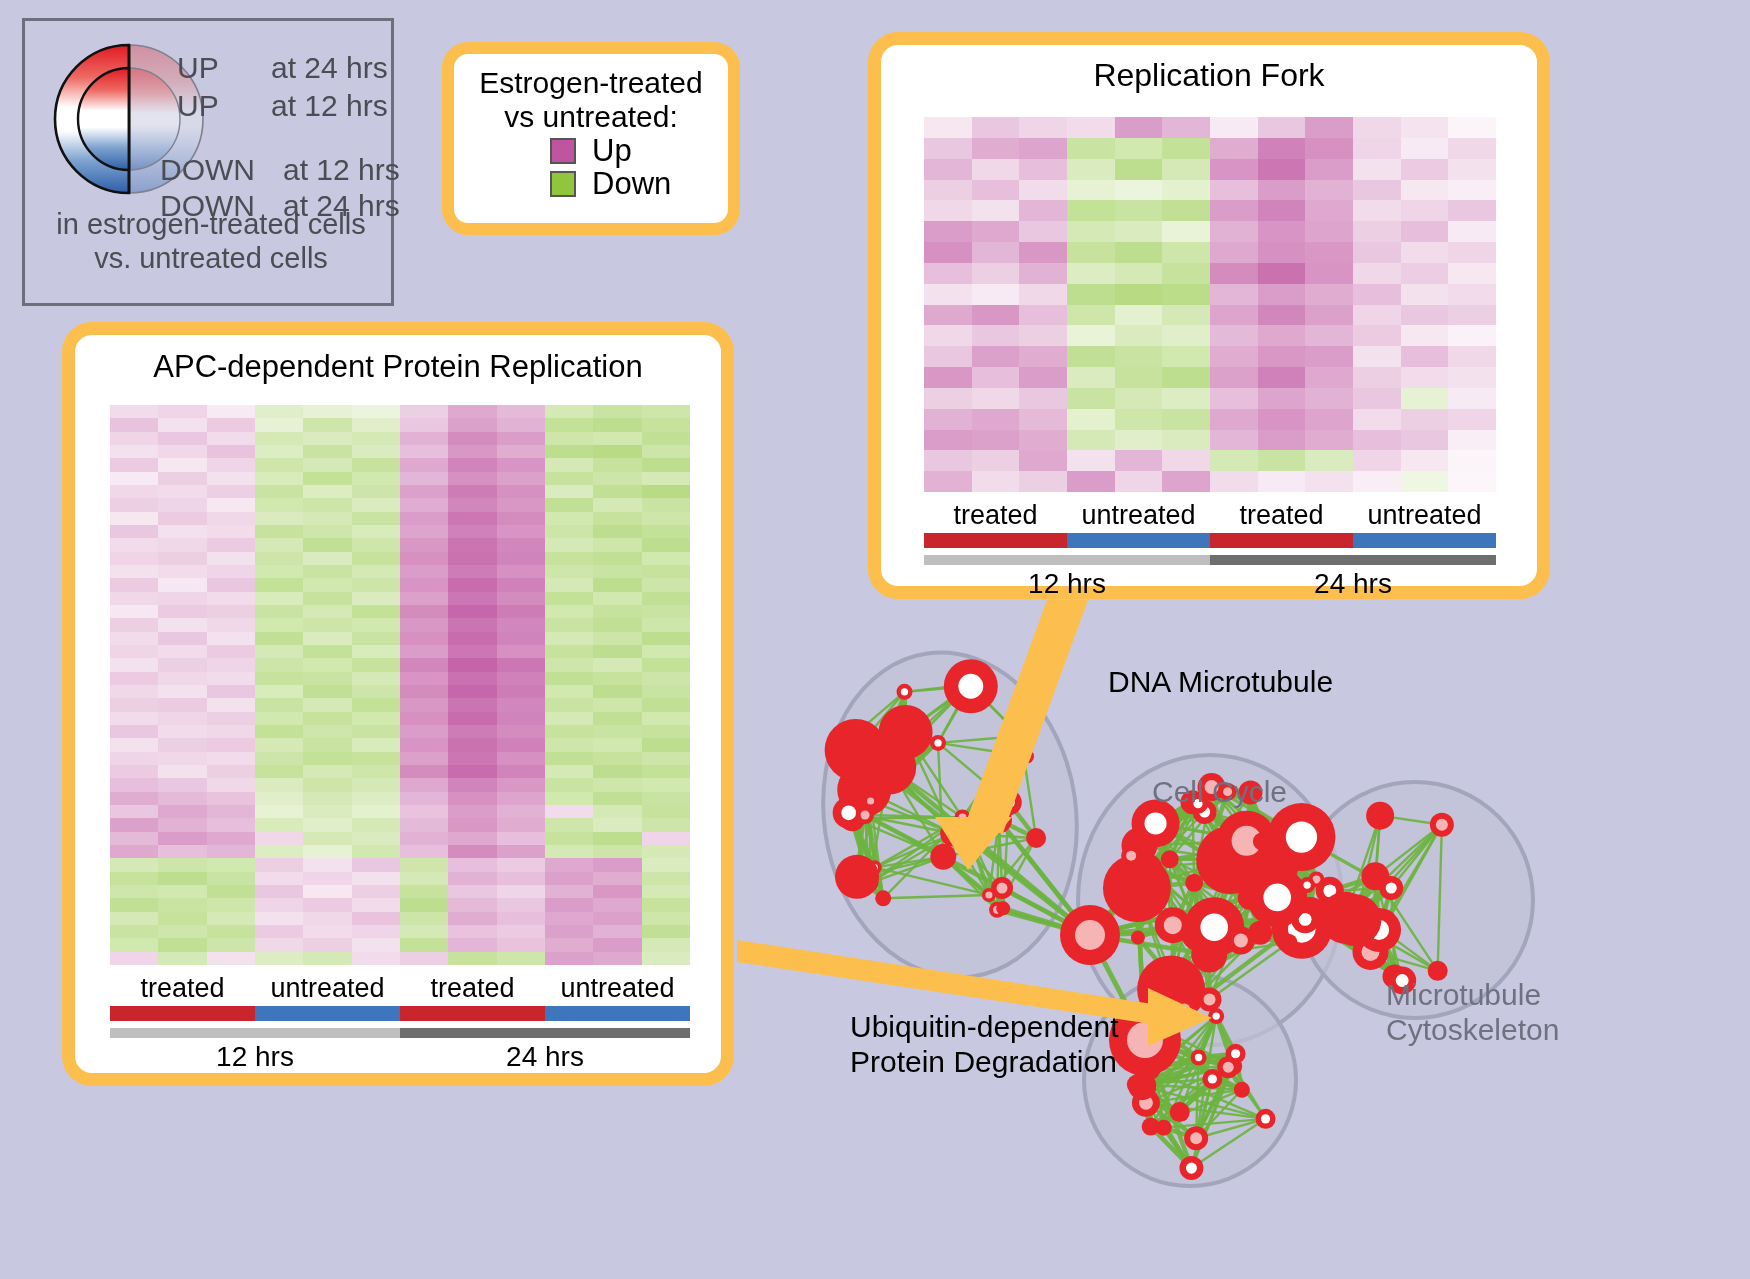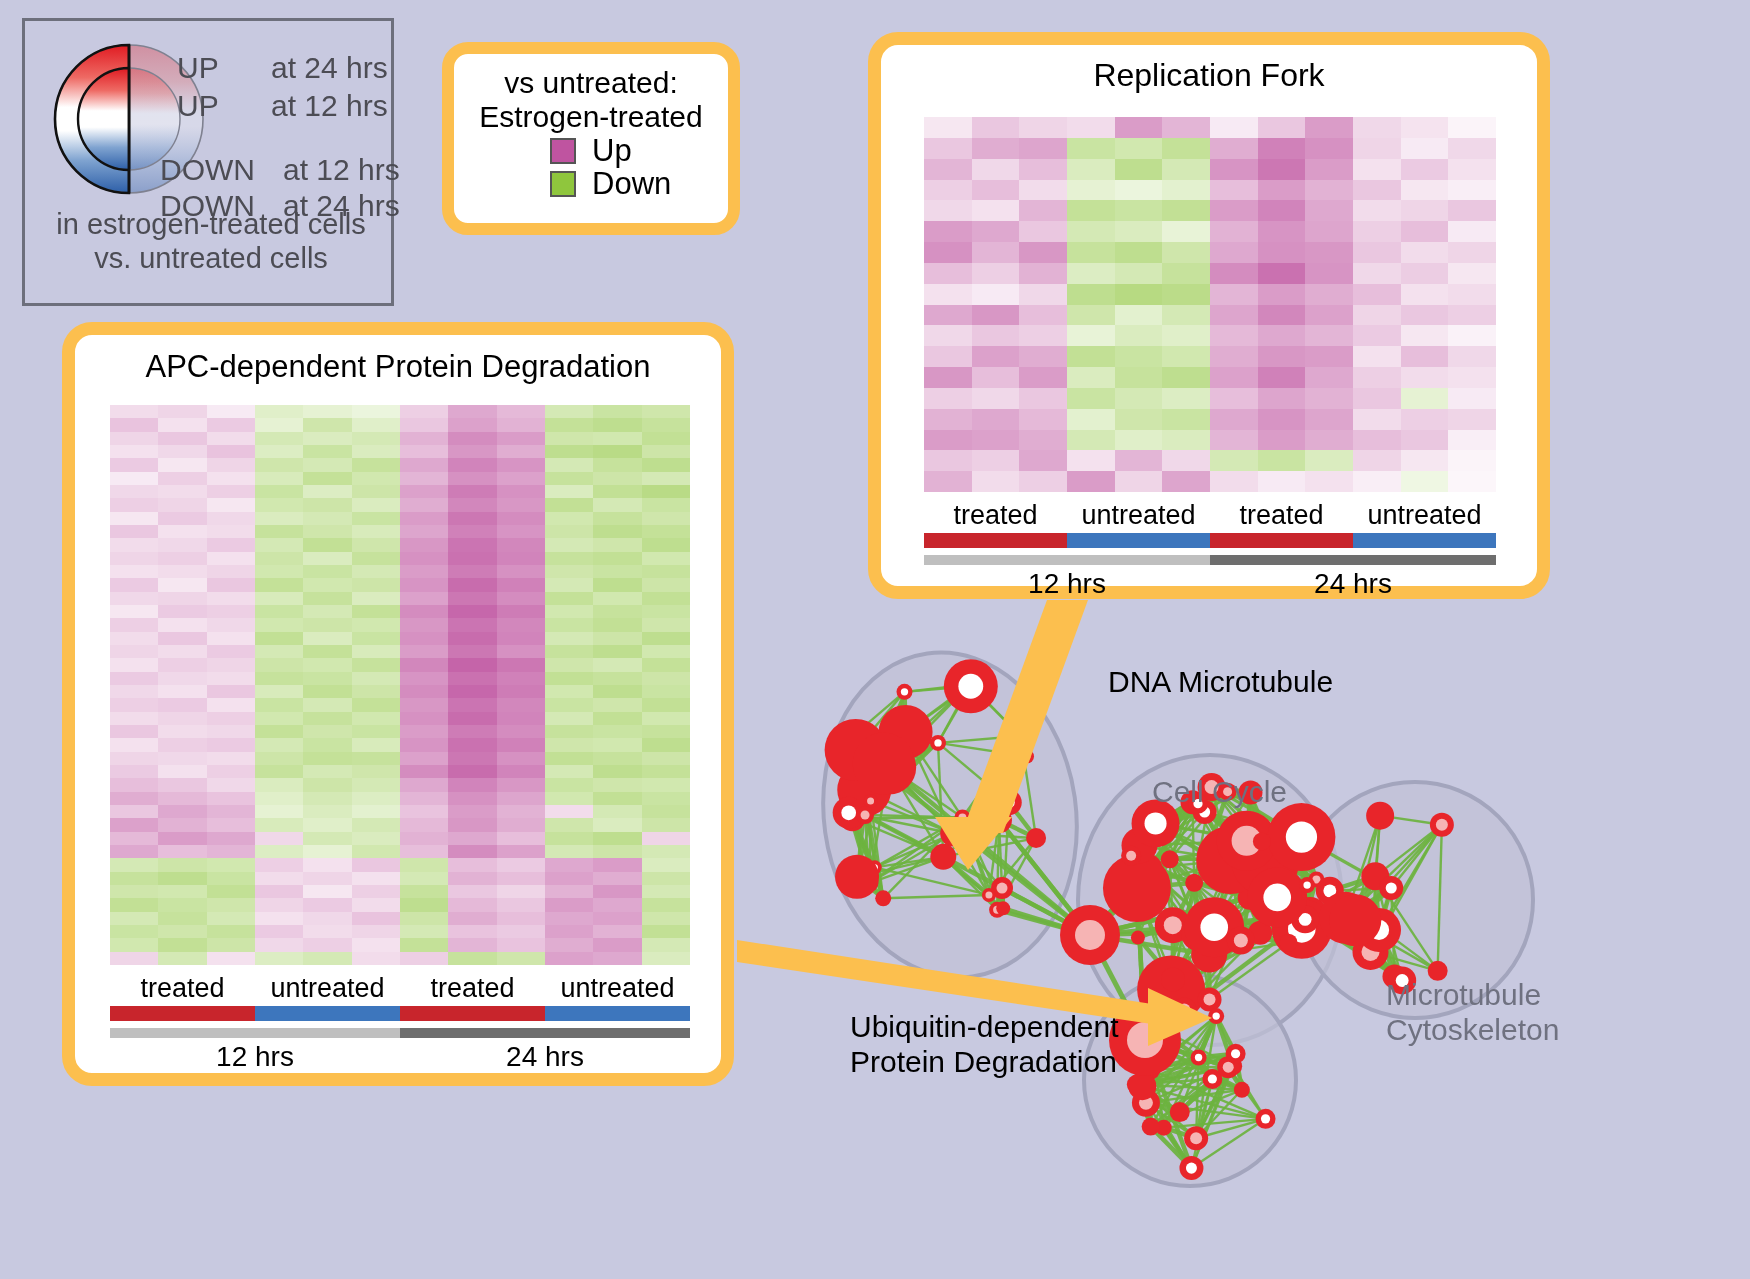--- a/index.html
+++ b/index.html
@@ -134,22 +134,22 @@
 
     <div id="key-foot">
       <div>in estrogen-treated cells</div>
       <div>vs. untreated cells</div>
     </div>
   </div>
 
   <div class="card" id="legend-card">
     <div id="legend-inner">
       <div id="legend-title">
+        <div>Estrogen-treated</div>
         <div>vs untreated:</div>
-        <div>Estrogen-treated</div>
       </div>
       <div class="legend-item">
         <span class="legend-swatch" style="background:#bf54a0;"></span>
         <span class="legend-label">Up</span>
       </div>
       <div class="legend-item">
         <span class="legend-swatch" style="background:#8fc63d;"></span>
         <span class="legend-label">Down</span>
       </div>
     </div>
@@ -393,21 +393,21 @@
           <div style="flex:1;background:#6e6e6e"></div>
         </div>
         <div class="time-labels">
           <div style="flex:1">12 hrs</div>
           <div style="flex:1">24 hrs</div>
         </div>
       </div>
   </div>
 
   <div class="card" id="apc-card">
-    <div class="panel-title">APC-dependent Protein Degradation</div>
+    <div class="panel-title">APC-dependent Protein Replication</div>
     <div class="heatmap" id="apc-heatmap" style="left: 35px; top: 70px; width: 580px; height: 560px; grid-template-columns: repeat(12, 1fr); grid-template-rows: repeat(42, 1fr);">
         <div class="hm-cell" style="background:rgb(242,220,235)"></div>
         <div class="hm-cell" style="background:rgb(239,213,231)"></div>
         <div class="hm-cell" style="background:rgb(247,234,244)"></div>
         <div class="hm-cell" style="background:rgb(224,239,201)"></div>
         <div class="hm-cell" style="background:rgb(230,242,211)"></div>
         <div class="hm-cell" style="background:rgb(235,245,221)"></div>
         <div class="hm-cell" style="background:rgb(237,207,228)"></div>
         <div class="hm-cell" style="background:rgb(222,168,207)"></div>
         <div class="hm-cell" style="background:rgb(229,185,216)"></div>

